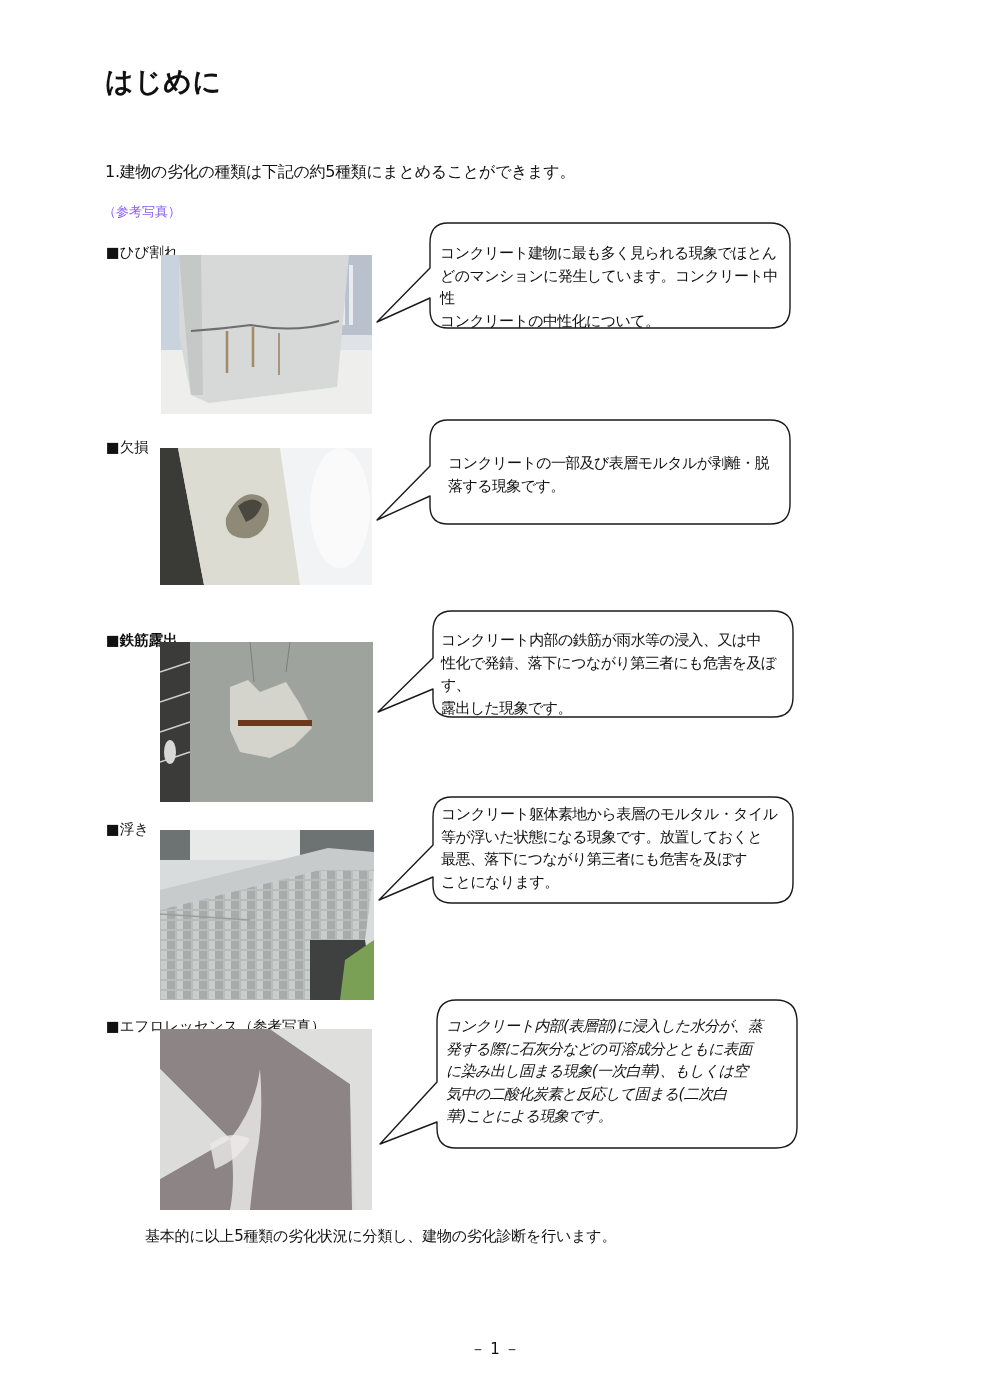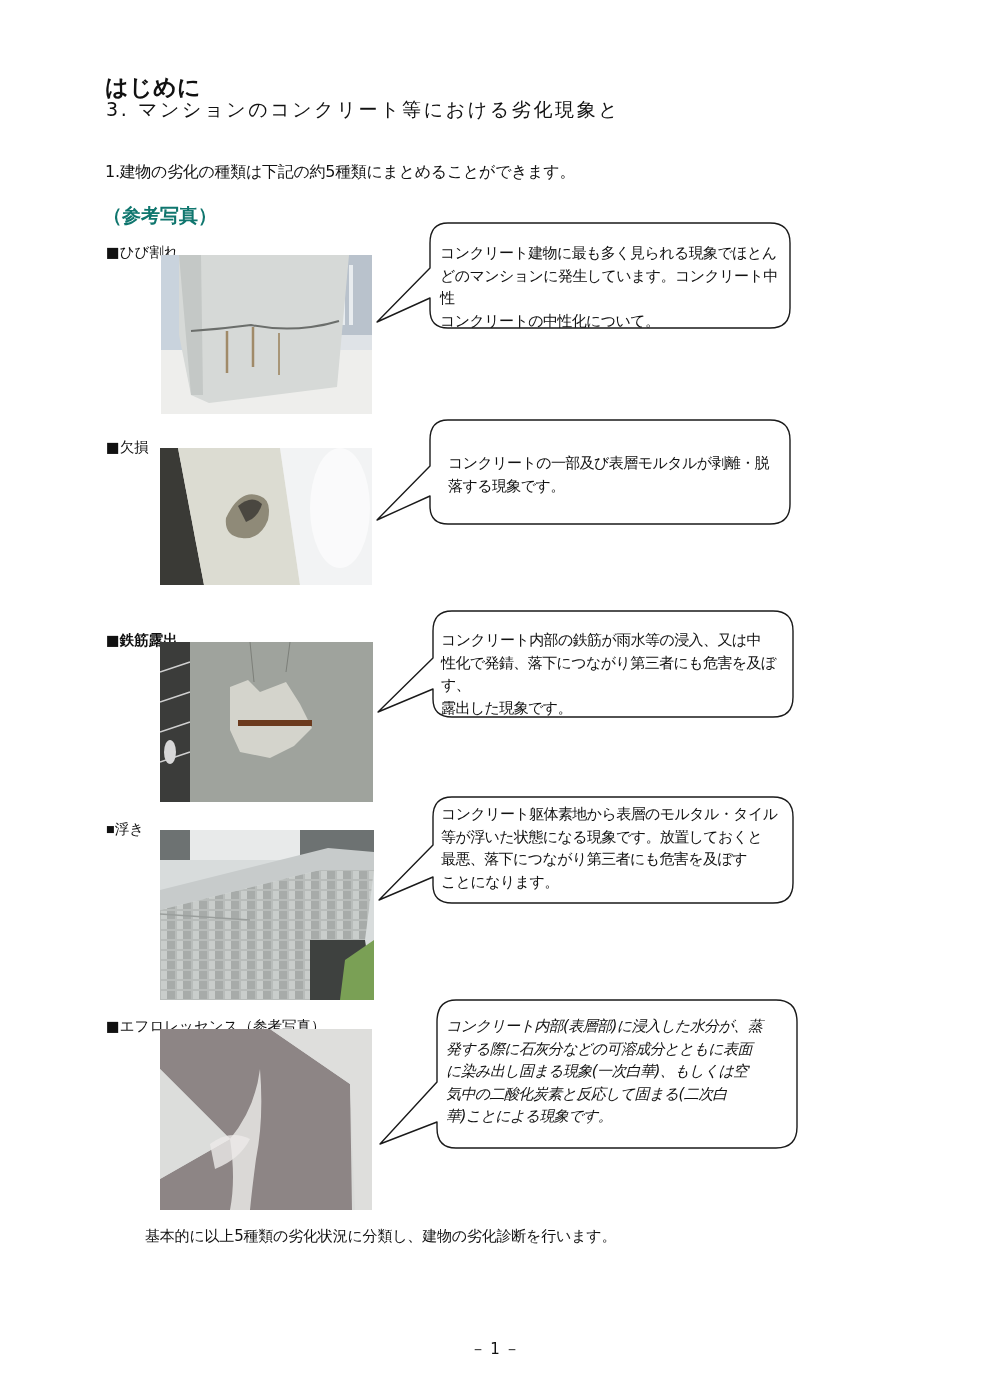--- a/index.html
+++ b/index.html
@@ -2,44 +2,43 @@
 <html><head>
   <meta charset="utf-8">
   <style>
     html, body { margin: 0; padding: 0; background: #ffffff; }
     body {
       width: 990px; height: 1400px; position: relative; overflow: hidden;
       font-family: "DejaVu Sans", "Liberation Sans", sans-serif;
       color: #111111;
     }
     .abs { position: absolute; }
-    .h-intro { left: 105px; top: 72px; font-size: 23px; font-weight: bold; letter-spacing: 0.5px; }
+    .h-intro { left: 105px; top: 63px; font-size: 28px; font-weight: bold; letter-spacing: 0.5px; }
     .h-sec { left: 106px; top: 96px; font-size: 19px; letter-spacing: 2.6px; line-height: 26px; }
     .h-sec .line2 { display: block; padding-left: 46px; }
     .lead { left: 105px; top: 162px; font-size: 16px; letter-spacing: -0.3px; }
-    .ref { left: 103px; top: 203px; font-size: 19px; color: #0f766e; font-weight: bold; }
+    .ref { left: 103px; top: 203px; font-size: 13px; color: #8b5cf6; }
     .item-label { font-size: 14.5px; left: 106px; white-space: nowrap; margin-top: 12px; }
     .photo { overflow: hidden; }
     .bubble-svg { position: absolute; left: 0; top: 0; pointer-events: none; }
     .bubble-text {
       font-size: 15px; line-height: 22.5px; letter-spacing: -0.6px;
       white-space: pre-line; color: #111;
     }
     .summary { left: 145px; top: 1227px; font-size: 15px; letter-spacing: -0.2px; }
     .pagenum { left: 0; width: 990px; top: 1340px; text-align: center; font-size: 15px; }
   </style>
 </head>
 <body>
 
 <div>
 
   <div class="abs h-intro">はじめに</div>
 
   <div class="abs h-sec">
-    <span>3.  マンションのコンクリート等における劣化現象と</span>
   </div>
 
   <div class="abs lead">1.建物の劣化の種類は下記の約5種類にまとめることができます。</div>
   <div class="abs ref">（参考写真）</div>
 
   <svg class="bubble-svg" width="990" height="1400">
     <g fill="#ffffff" stroke="#1a1a1a" stroke-width="1.4" stroke-linejoin="round">
 
       <path d="M448 223 H770 Q790 223 790 243 V308 Q790 328 770 328 H448 Q430 328 430 310 V298 L377 322 L430 268 V243 Q430 223 448 223 Z"></path>
 
@@ -99,21 +98,21 @@
       <rect x="30" y="0" width="183" height="160" fill="#9fa39d"></rect>
       <path d="M70 45 L88 38 L100 50 L126 40 L140 62 L152 86 L134 104 L110 116 L80 110 L70 88 Z" fill="#d4d4cc"></path>
       <rect x="78" y="78" width="74" height="6" fill="#6b3a1e"></rect>
       <path d="M90 0 L94 40 M130 0 L126 30" stroke="#7c7f79" stroke-width="1"></path>
     </svg>
   </div>
   <div class="abs bubble-text" style="left:441px; top:629px; width:355px;">コンクリート内部の鉄筋が雨水等の浸入、又は中
 性化で発錆、落下につながり第三者にも危害を及ぼす、
 露出した現象です。</div>
 
-  <div class="abs item-label" style="top:808px;font-family:Liberation Serif, serif;">■浮き</div>
+  <div class="abs item-label" style="top:808px;">■浮き</div>
   <div class="abs photo" style="left:160px; top:830px; width:214px; height:170px;">
     <svg width="214" height="170" viewBox="0 0 214 170">
       <defs>
         <pattern id="tiles" width="16" height="10" patternUnits="userSpaceOnUse">
           <rect width="16" height="10" fill="#b8bcba"></rect>
           <rect x="1" y="1" width="14" height="8" fill="#a7aba9"></rect>
           <rect x="1" y="1" width="6" height="8" fill="#c9cdcb"></rect>
         </pattern>
       </defs>
       <rect width="214" height="170" fill="#d8dcdc"></rect>

